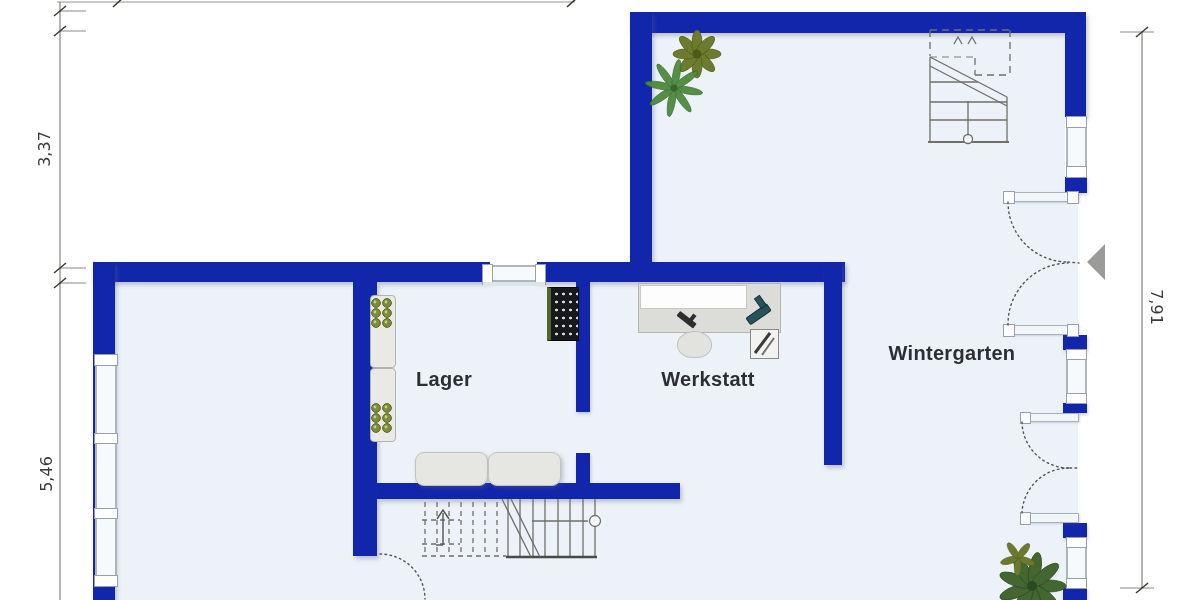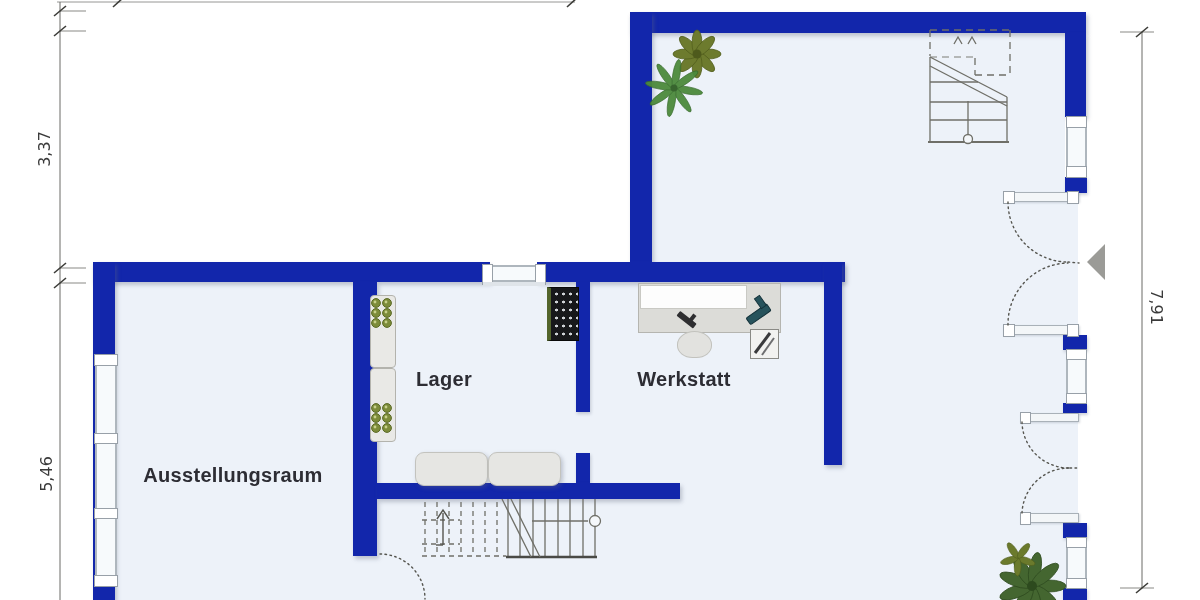--- a/index.html
+++ b/index.html
@@ -292,21 +292,21 @@
       <g stroke="#515f1e" stroke-width="0.6" fill="#6b7a2c">
         <ellipse transform="rotate(20 1018 558)" cx="1027" cy="558" rx="9" ry="3.4"></ellipse>
         <ellipse transform="rotate(92 1018 558)" cx="1027" cy="558" rx="9" ry="3.4"></ellipse>
         <ellipse transform="rotate(164 1018 558)" cx="1027" cy="558" rx="9" ry="3.4"></ellipse>
         <ellipse transform="rotate(236 1018 558)" cx="1027" cy="558" rx="9" ry="3.4"></ellipse>
         <ellipse transform="rotate(308 1018 558)" cx="1027" cy="558" rx="9" ry="3.4"></ellipse>
       </g>
     </g>
   </svg>
 
-  <div class="room-label" style="left:233px;top:475px;">Ausstellungsraum</div>
   <div class="room-label" style="left:444px;top:379px;">Lager</div>
-  <div class="room-label" style="left:684px;top:379px;">Werkstatt</div>
+  <div class="room-label" style="left:708px;top:379px;">Werkstatt</div>
+  <div class="room-label" style="left:952px;top:353px;">Wintergarten</div>
 
   <div class="dim-label" style="left:44px;top:149px;">3,37</div>
   <div class="dim-label" style="left:46px;top:474px;">5,46</div>
   <div class="dim-label cw" style="left:1156px;top:307px;">7,91</div>
 
 </div>
 
 </body></html>

